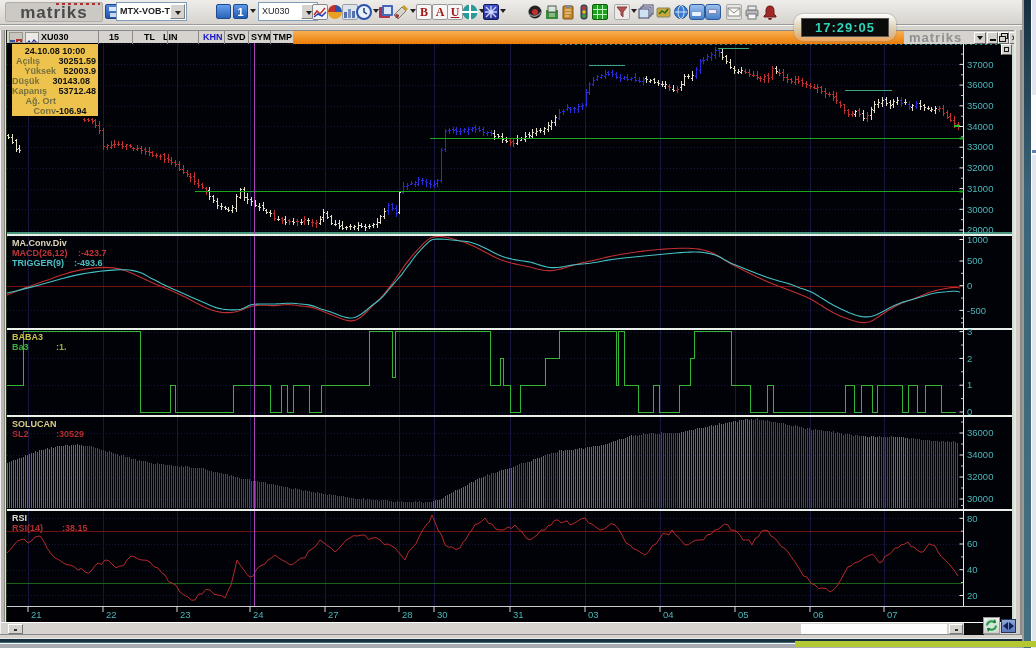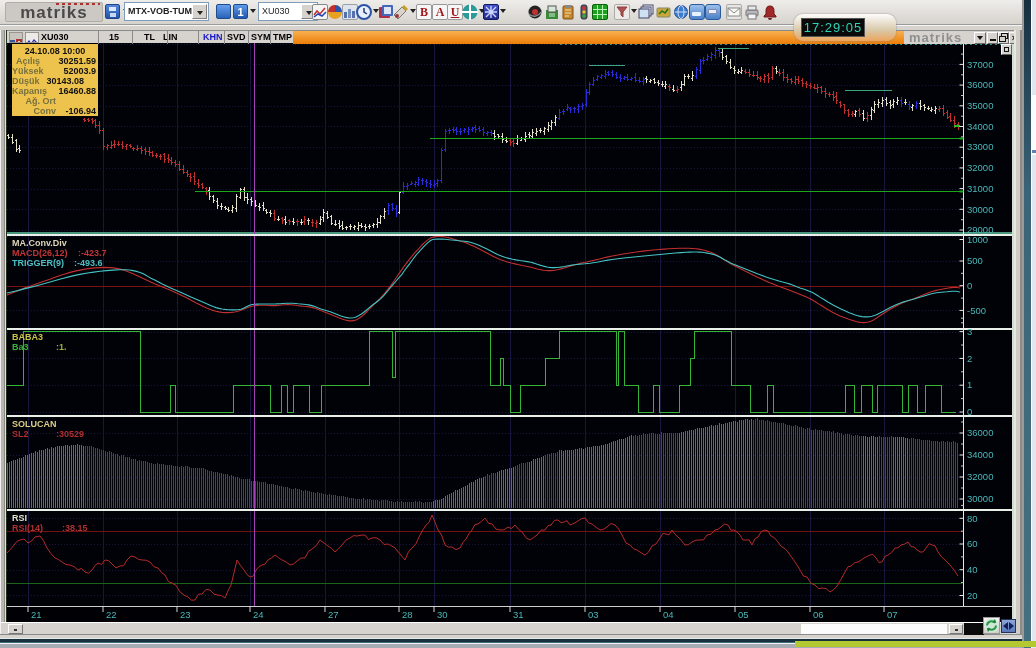--- a/index.html
+++ b/index.html
@@ -263,21 +263,21 @@
 <div class="abs" style="left:0;top:0;width:1036px;height:25px;background:linear-gradient(#efedea,#d6d3ce);z-index:5;border-bottom:1px solid #9a9a9a">
   <div class="abs" style="left:5px;top:2px;width:98px;height:20px;background:#ccc8c3;border:1px solid #b0aca6;border-radius:2px">
     <div style="font-size:17px;font-weight:bold;color:#4a4a4a;letter-spacing:1px;line-height:19px;text-align:center;font-family:'Liberation Sans',sans-serif">matriks</div>
     <div class="abs" style="left:50px;top:0px;width:44px;height:2px;background:repeating-linear-gradient(90deg,#b03030 0 3px,transparent 3px 6px)"></div>
   </div>
   <div class="ico" style="left:105px;width:15px;height:15px;background:linear-gradient(#5588dd,#2255aa);border:1px solid #224488">
       <div style="position:absolute;left:3px;top:2px;width:7px;height:4px;background:#dde8ff"></div>
       <div style="position:absolute;left:4px;top:8px;width:6px;height:4px;background:#c8d8f0"></div>
     </div>
   <div class="drop" style="left:123px"></div>
-  <div class="combo" style="left:124px;width:85px">MTX-VOB-TUM<div class="cbtn"></div></div>
+  <div class="combo" style="left:116px;width:71px">MTX-VOB-TUM<div class="cbtn"></div></div>
   <div class="ico" style="left:216px;width:15px;height:15px;background:linear-gradient(#66a0ee,#2a62b8);border:1px solid #1c4c90"></div>
   <div class="ico" style="left:233px;width:15px;height:15px;background:linear-gradient(#5e9ae8,#2257b0);border:1px solid #1c4c90;color:#fff;font-size:11px;font-weight:bold;text-align:center;line-height:14px">1</div>
   <div class="drop" style="left:250px"></div>
   <div class="combo" style="left:258px;width:60px;font-weight:normal">XU030<div class="cbtn"></div></div>
   <div class="ico" style="left:312px;background:#f4f4f4;border:1px solid #888"><svg width="14" height="14">
         <polyline points="1,10 4,6 7,9 12,3" stroke="#c03030" stroke-width="1.5" fill="none"></polyline>
         <polyline points="1,12 5,9 9,11 13,7" stroke="#2244bb" stroke-width="1.5" fill="none"></polyline>
       </svg></div>
   <div class="ico" style="left:327px"><svg width="16" height="16">
         <circle cx="8" cy="8" r="7" fill="#e8a020"></circle>
@@ -428,43 +428,43 @@
     <div style="margin:2px auto 0;width:5px;height:5px;border:1px solid #111"></div>
   </div>
 
 <div class="abs" style="left:12px;top:44px;width:86px;height:72px;background:#eec34d;z-index:7;font-size:9px;font-weight:bold;line-height:10px;padding-top:2px">
   <div style="text-align:center;color:#111">24.10.08 10:00</div>
   <div style="display:flex">
       <span style="color:#77713f;width:28px;text-align:right">Açılış</span>
       <span style="color:#111;flex:1;text-align:right;padding-right:2px">30251.59</span>
     </div>
   <div style="display:flex">
-      <span style="color:#77713f;width:44px;text-align:left">Yüksek</span>
+      <span style="color:#77713f;width:44px;text-align:right">Yüksek</span>
       <span style="color:#111;flex:1;text-align:right;padding-right:2px">52003.9</span>
     </div>
   <div style="display:flex">
       <span style="color:#77713f;width:44px;">Düşük</span>
-      <span style="color:#111;flex:1;text-align:right;padding-right:14px">30143.08</span>
+      <span style="color:#111;flex:1;text-align:right;padding-right:8px">30143.08</span>
     </div>
   <div style="display:flex">
       <span style="color:#77713f;width:28px;text-align:right">Kapanış</span>
-      <span style="color:#111;flex:1;text-align:right;padding-right:2px">16460.88</span>
+      <span style="color:#111;flex:1;text-align:right;padding-right:2px">53712.48</span>
     </div>
   <div style="display:flex">
       <span style="color:#77713f;width:44px;text-align:right">Ağ. Ort</span>
       <span></span>
     </div>
   <div style="display:flex">
       <span style="color:#77713f;width:44px;text-align:right">Conv</span>
-      <span style="color:#111;flex:1;text-align:right;padding-right:2px">-106.94</span>
+      <span style="color:#111;flex:1;padding-right:2px">-106.94</span>
     </div>
 </div>
 
 <div class="abs" style="left:794px;top:14px;width:102px;height:27px;border-radius:9px;background:linear-gradient(#fdfdfd,#d8c8a8 60%,#eda45c);box-shadow:0 0 2px #888;z-index:8;padding:4px 7px">
-  <div style="width:64px;height:19px;background:#0a0a0a;border:1px solid #555;text-align:center;font-size:13px;font-weight:normal;color:#2ed3b8;line-height:18px;letter-spacing:1px;font-family:'Liberation Sans',sans-serif">17:29:05</div>
+  <div style="width:88px;height:19px;background:#0a0a0a;border:1px solid #555;text-align:center;font-size:13px;font-weight:bold;color:#2ed3b8;line-height:18px;letter-spacing:1px;font-family:'Liberation Sans',sans-serif">17:29:05</div>
 </div>
 
 <div class="abs" style="left:0;top:30px;width:7px;height:604px;background:linear-gradient(90deg,#f2f1ef 0 1px,#b9b6b1 1px 4px,#8e8b86 4px 5px,#e3e1dd 5px 6px,#23321f 6px 7px);z-index:6"></div>
 
 <div class="abs" style="left:1014px;top:30px;width:8px;height:604px;background:linear-gradient(90deg,#e8e6e2 0 2px,#cfccc6 2px 6px,#8e8b86 6px 8px);z-index:6"></div>
 <div class="abs" style="left:1022px;top:0;width:14px;height:648px;background:#e4e6ef;z-index:6">
   <div class="abs" style="left:0;top:0;width:2px;height:648px;background:#9a9a9a"></div>
   <div class="abs" style="left:2px;top:0;width:7px;height:648px;background:linear-gradient(#17303f,#3c6478 30%,#46707f)"></div>
   <div class="abs" style="left:9px;top:0;width:1px;height:648px;background:#fff"></div>
   <div class="abs" style="left:10px;top:95px;width:4px;height:60px;background:#fbfbfd"></div>

